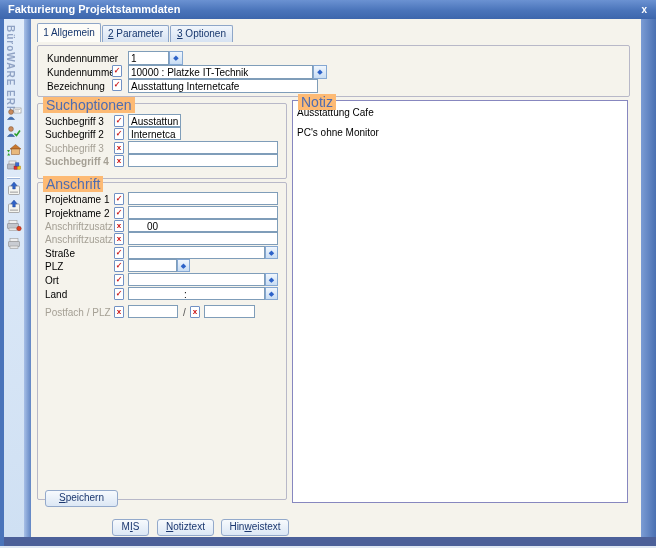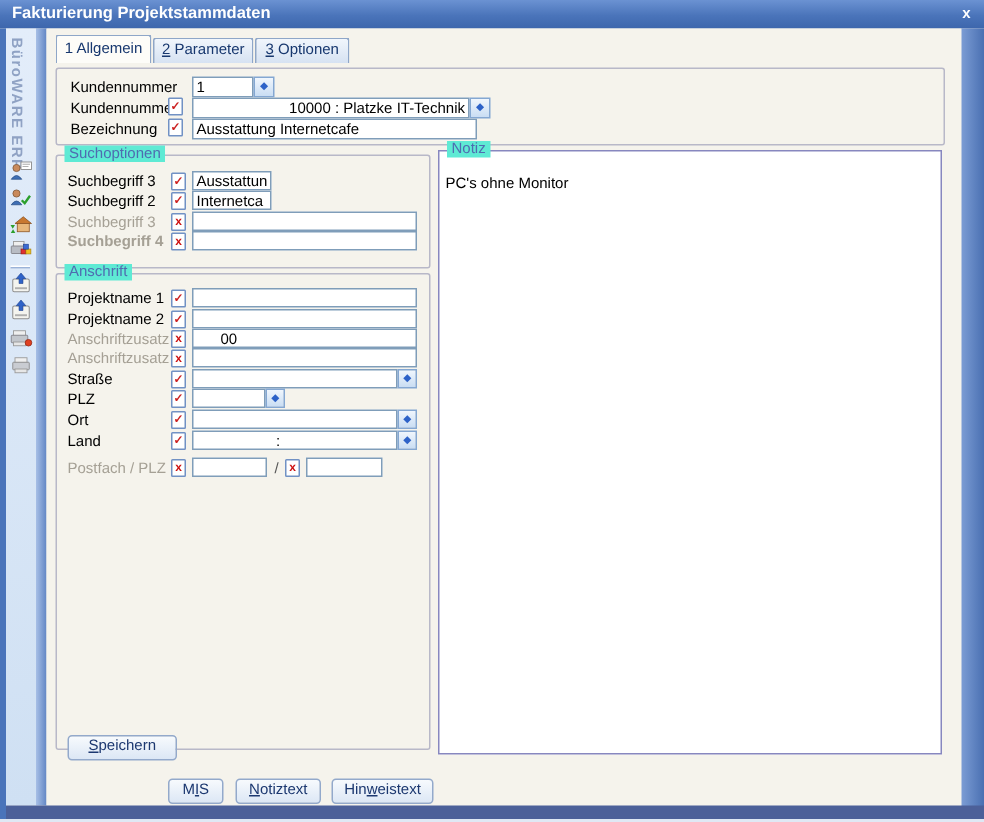--- a/index.html
+++ b/index.html
@@ -29,30 +29,30 @@
   
   .tab { font-size:10px; color:#17376e; text-align:center; white-space:pre;
     border:1px solid #8ea6c8; border-bottom:none; border-radius:2px 2px 0 0; cursor:pointer; }
   .tab.active { left:37px; top:23px; width:64px; height:19px; background:#fdfcf8; line-height:18px; z-index:2; }
   .tab.t2 { left:102px; top:25px; width:67px; height:17px; background:linear-gradient(180deg,#f1f6fc,#d6e2f2); line-height:16px; }
   .tab.t3 { left:170px; top:25px; width:63px; height:17px; background:linear-gradient(180deg,#f1f6fc,#d6e2f2); line-height:16px; }
   .key { text-decoration:underline; }
 
   
   .groupbox { border:1px solid #b8b8c8; border-radius:2px; }
-  .legend { position:absolute; top:-7px; left:5px; background:#5eead4; padding:0 3px;
-    font-size:10px; color:#4f6cb0; white-space:nowrap; }
+  .legend { position:absolute; top:-7px; left:5px; background:#fdba74; padding:0 3px;
+    font-size:14px; color:#4f6cb0; white-space:nowrap; }
   .notizbox { border:1px solid #8787bf; background:#fff; }
 
   
   .lbl { font-size:10px; color:#000; line-height:13px; white-space:nowrap; }
   .lbl.dim { color:#a5a095; }
   .field { background:#fff; border:1px solid #7f9db9; font-size:10px; line-height:11px;
     padding:1px 2px; overflow:hidden; white-space:nowrap; color:#000; }
-  .field.center { text-align:right; }
+  .field.center { text-align:left; }
   .field.ind35 { padding-left:18px; }
   .field.ind55 { padding-left:55px; }
   .combo-btn { background:linear-gradient(180deg,#f0f6fd,#c9ddf3); border:1px solid #84a7d2;
     color:#2d62c8; font-size:7px; text-align:center; line-height:11px; cursor:pointer; }
   .mark { width:10px; height:12px; background:#fff; border:1px solid #7191c4; border-radius:1px;
     font-size:8px; font-weight:bold; text-align:center; line-height:10px; cursor:pointer; }
   .mark.ok { color:#cc2020; }
   .mark.no { color:#cc1010; }
   .sep { font-size:10px; color:#555; line-height:13px; }
 
@@ -226,20 +226,21 @@
 <div class="abs lbl dim" style="left:45px;top:306px;">Postfach / PLZ</div>
 <div class="abs mark no" style="left:114px;top:306px;">x</div>
 <div class="abs field" style="left:128px;top:305px;width:50px;height:13px;"></div>
 <div class="abs sep" style="left:183px;top:306px;">/</div>
 <div class="abs mark no" style="left:190px;top:306px;">x</div>
 <div class="abs field" style="left:204px;top:305px;width:51px;height:13px;"></div>
 
 <div class="abs notizbox" style="left:292px;top:100px;width:336px;height:403px;">
   <span class="legend">Notiz</span>
   <div style="padding:7px 4px;">
+    <div class="notiz-line">Ausstattung Cafe</div>
     <div class="notiz-line">&nbsp;</div>
     <div class="notiz-line">PC's ohne Monitor</div>
   </div>
 </div>
 
 <div class="abs btn" style="left:45px;top:490px;width:73px;"><span></span><span class="key">S</span><span>peichern</span></div>
 <div class="abs btn" style="left:112px;top:519px;width:37px;"><span>M</span><span class="key">I</span><span>S</span></div>
 <div class="abs btn" style="left:157px;top:519px;width:57px;"><span></span><span class="key">N</span><span>otiztext</span></div>
 <div class="abs btn" style="left:221px;top:519px;width:68px;"><span>Hin</span><span class="key">w</span><span>eistext</span></div>
 

